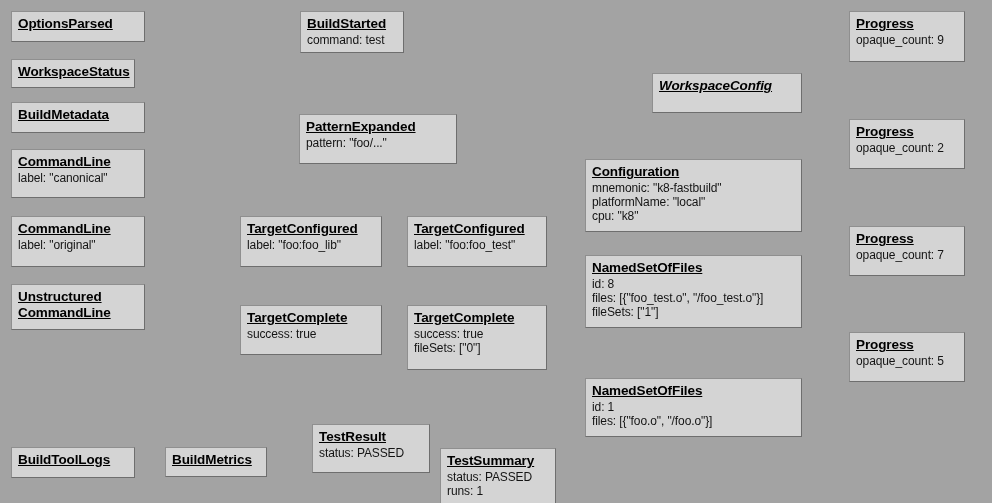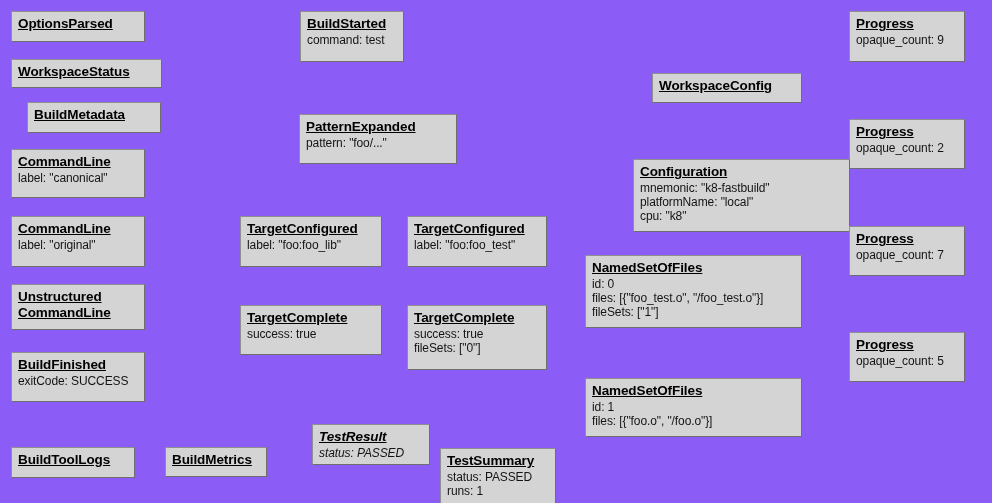--- a/index.html
+++ b/index.html
@@ -12,21 +12,21 @@
     width: 992px;
     height: 503px;
     position: relative;
     overflow: hidden;
     font-family: "Liberation Sans", sans-serif;
   }
   #canvas {
     position: relative;
     width: 992px;
     height: 503px;
-    background: #8b5cf6;
+    background: #a3a3a3;
   }
   .node {
     position: absolute;
     box-sizing: border-box;
     background: #d4d4d4;
     border: 1px solid #8f8f8f;
     border-right-color: #6e6e6e;
     border-bottom-color: #6e6e6e;
     padding: 4px 6px 5px 6px;
     overflow: hidden;
@@ -52,60 +52,60 @@
     letter-spacing: -0.1px;
   }
 </style>
 </head>
 <body>
 
 <div id="canvas">
     <div class="node" style="left: 11px; top: 11px; width: 134px; height: 31px;">
       <div class="node-title">OptionsParsed</div>
     </div>
-    <div class="node" style="left: 300px; top: 11px; width: 104px; height: 51px;">
+    <div class="node" style="left: 300px; top: 11px; width: 104px; height: 42px;">
       <div class="node-title">BuildStarted</div>
       <div class="node-fields">
         <div class="node-field">command: test</div>
       </div>
     </div>
     <div class="node" style="left: 849px; top: 11px; width: 116px; height: 51px;">
       <div class="node-title">Progress</div>
       <div class="node-fields">
         <div class="node-field">opaque_count: 9</div>
       </div>
     </div>
-    <div class="node" style="left: 11px; top: 59px; width: 151px; height: 29px;">
+    <div class="node" style="left: 11px; top: 59px; width: 124px; height: 29px;">
       <div class="node-title">WorkspaceStatus</div>
     </div>
-    <div class="node" style="left: 652px; top: 73px; width: 150px; height: 30px;">
+    <div class="node" style="left: 652px; top: 73px; width: 150px; height: 40px; font-style: italic;">
       <div class="node-title">WorkspaceConfig</div>
     </div>
-    <div class="node" style="left: 11px; top: 102px; width: 134px; height: 31px; margin-left: 16px;">
+    <div class="node" style="left: 11px; top: 102px; width: 134px; height: 31px;">
       <div class="node-title">BuildMetadata</div>
     </div>
     <div class="node" style="left: 299px; top: 114px; width: 158px; height: 50px;">
       <div class="node-title">PatternExpanded</div>
       <div class="node-fields">
         <div class="node-field">pattern: "foo/..."</div>
       </div>
     </div>
     <div class="node" style="left: 849px; top: 119px; width: 116px; height: 50px;">
       <div class="node-title">Progress</div>
       <div class="node-fields">
         <div class="node-field">opaque_count: 2</div>
       </div>
     </div>
     <div class="node" style="left: 11px; top: 149px; width: 134px; height: 49px;">
       <div class="node-title">CommandLine</div>
       <div class="node-fields">
         <div class="node-field">label: "canonical"</div>
       </div>
     </div>
-    <div class="node" style="left: 585px; top: 159px; width: 217px; height: 73px; margin-left: 48px;">
+    <div class="node" style="left: 585px; top: 159px; width: 217px; height: 73px;">
       <div class="node-title">Configuration</div>
       <div class="node-fields">
         <div class="node-field">mnemonic: "k8-fastbuild"</div>
         <div class="node-field">platformName: "local"</div>
         <div class="node-field">cpu: "k8"</div>
       </div>
     </div>
     <div class="node" style="left: 240px; top: 216px; width: 142px; height: 51px;">
       <div class="node-title">TargetConfigured</div>
       <div class="node-fields">
@@ -126,21 +126,21 @@
     </div>
     <div class="node" style="left: 849px; top: 226px; width: 116px; height: 50px;">
       <div class="node-title">Progress</div>
       <div class="node-fields">
         <div class="node-field">opaque_count: 7</div>
       </div>
     </div>
     <div class="node" style="left: 585px; top: 255px; width: 217px; height: 73px;">
       <div class="node-title">NamedSetOfFiles</div>
       <div class="node-fields">
-        <div class="node-field">id: 0</div>
+        <div class="node-field">id: 8</div>
         <div class="node-field">files: [{"foo_test.o", "/foo_test.o"}]</div>
         <div class="node-field">fileSets: ["1"]</div>
       </div>
     </div>
     <div class="node" style="left: 11px; top: 284px; width: 134px; height: 46px;">
       <div class="node-title">Unstructured
 CommandLine</div>
     </div>
     <div class="node" style="left: 240px; top: 305px; width: 142px; height: 50px;">
       <div class="node-title">TargetComplete</div>
@@ -154,41 +154,35 @@
         <div class="node-field">success: true</div>
         <div class="node-field">fileSets: ["0"]</div>
       </div>
     </div>
     <div class="node" style="left: 849px; top: 332px; width: 116px; height: 50px;">
       <div class="node-title">Progress</div>
       <div class="node-fields">
         <div class="node-field">opaque_count: 5</div>
       </div>
     </div>
-    <div class="node" style="left: 11px; top: 352px; width: 134px; height: 50px;">
-      <div class="node-title">BuildFinished</div>
-      <div class="node-fields">
-        <div class="node-field">exitCode: SUCCESS</div>
-      </div>
-    </div>
     <div class="node" style="left: 585px; top: 378px; width: 217px; height: 59px;">
       <div class="node-title">NamedSetOfFiles</div>
       <div class="node-fields">
         <div class="node-field">id: 1</div>
         <div class="node-field">files: [{"foo.o", "/foo.o"}]</div>
       </div>
     </div>
     <div class="node" style="left: 440px; top: 406px; width: 116px; height: 64px; margin-top: 42px;">
       <div class="node-title">TestSummary</div>
       <div class="node-fields">
         <div class="node-field">status: PASSED</div>
         <div class="node-field">runs: 1</div>
       </div>
     </div>
-    <div class="node" style="left: 312px; top: 424px; width: 118px; height: 41px; font-style: italic;">
+    <div class="node" style="left: 312px; top: 424px; width: 118px; height: 49px;">
       <div class="node-title">TestResult</div>
       <div class="node-fields">
         <div class="node-field">status: PASSED</div>
       </div>
     </div>
     <div class="node" style="left: 11px; top: 447px; width: 124px; height: 31px;">
       <div class="node-title">BuildToolLogs</div>
     </div>
     <div class="node" style="left: 165px; top: 447px; width: 102px; height: 30px;">
       <div class="node-title">BuildMetrics</div>

